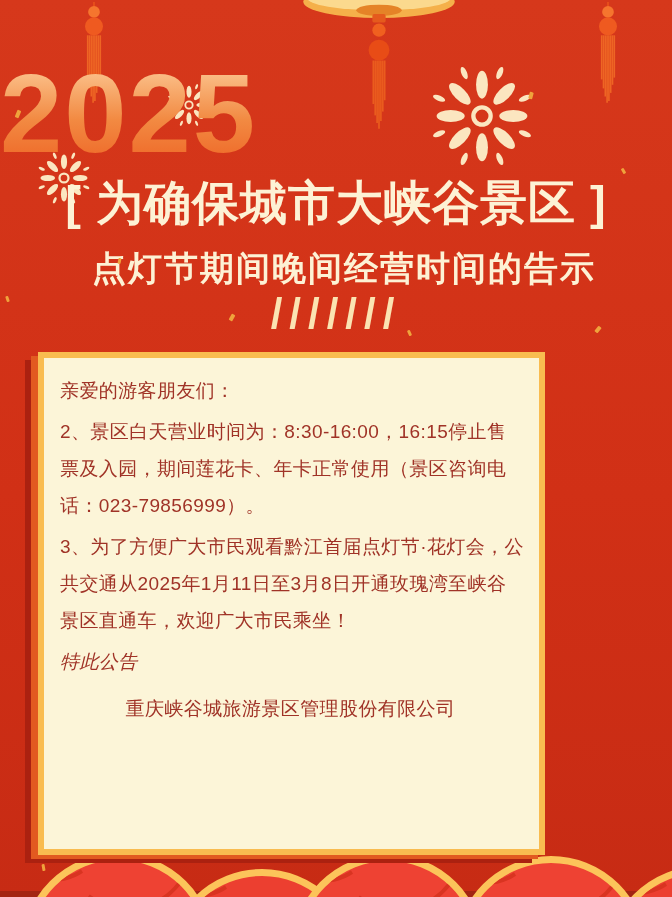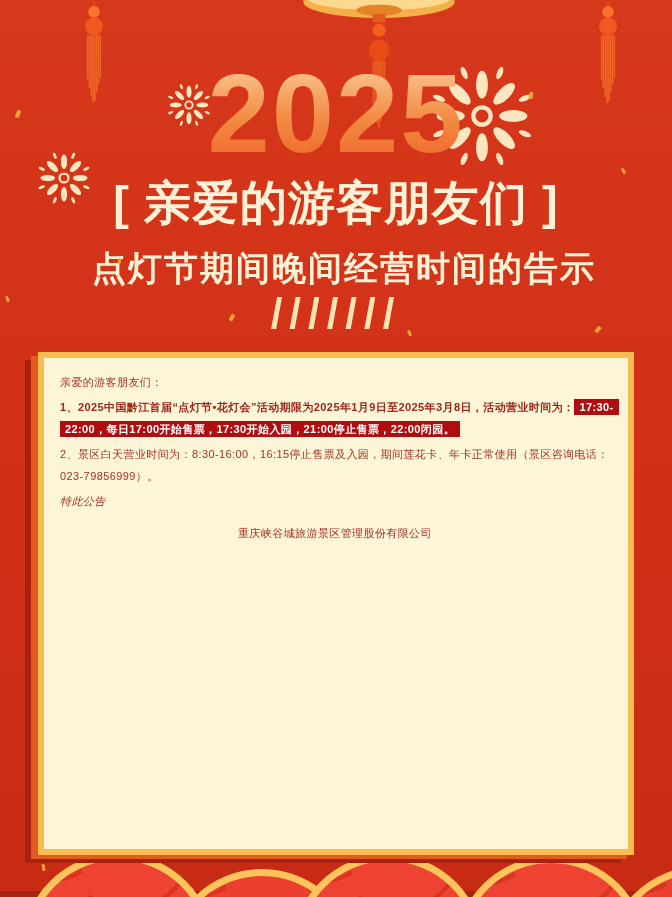--- a/index.html
+++ b/index.html
@@ -5,21 +5,21 @@
   html,body { margin:0; padding:0; background:#8c1a0e; }
   .poster {
     position:relative; width:672px; height:897px; overflow:hidden;
     background:linear-gradient(180deg,#d6381b 0%,#d13016 55%,#c72b14 100%);
     font-family:"Liberation Sans","DejaVu Sans",sans-serif;
     margin:0 auto;
   }
   
   .year {
     position:absolute; left:0; top:58px; width:100%;
-    text-align:center; font-size:112px; font-weight:800; line-height:1;
+    text-align:left; font-size:112px; font-weight:800; line-height:1;
     background:linear-gradient(180deg,#fcc894 5%,#f28a42 55%,#ee6324 100%);
     -webkit-background-clip:text; background-clip:text; color:transparent;
     letter-spacing:2px;
   }
   .main-title {
     position:absolute; left:0; top:176px; width:100%;
     text-align:center; font-size:47px; font-weight:800; color:#fdf2d5;
     letter-spacing:1px; line-height:1.15; white-space:nowrap;
   }
   .subtitle {
@@ -27,26 +27,26 @@
     text-align:center; font-size:34px; font-weight:800; color:#fdf2d5;
     letter-spacing:2px;
   }
   .slashes {
     position:absolute; left:0; top:290px; width:100%;
     text-align:center; font-size:42px; font-weight:800; color:#fbe3b2;
     letter-spacing:7px;
   }
   
   .card {
-    position:absolute; left:38px; top:352px; width:596px; height:503px;
+    position:absolute; left:38px; top:352px; width:507px; height:503px;
     box-sizing:border-box; background:#fcf5d8;
     border:6px solid #f9bc50;
     box-shadow:-7px 4px 0 0 #e25a20, -13px 8px 0 0 #ab2110;
     padding:14px 14px 10px 16px; z-index:4;
-    color:#a03327; font-size:11px; line-height:1.95;
+    color:#a03327; font-size:19px; line-height:1.95;
   }
   .card p { margin:0 0 4px 0; letter-spacing:0.4px; }
   .card .item1 { font-weight:700; color:#9a2619; }
   .hl {
     background:#b00d10; color:#ffffff; font-weight:700;
     padding:2px 5px;
     -webkit-box-decoration-break:clone; box-decoration-break:clone;
   }
   .closing { margin-top:2px;font-style:italic; }
   .sig { text-align:center; margin:10px 4px 0 0 !important; }
@@ -175,28 +175,28 @@
   <div class="speck s2"></div>
   <div class="speck s3"></div>
   <div class="speck s4"></div>
   <div class="speck s5"></div>
   <div class="speck s6"></div>
   <div class="speck s7"></div>
   <div class="speck s8"></div>
   <div class="speck s9"></div>
 
   <div class="year">2025</div>
-  <div class="main-title">[ 亲爱的游客朋友们 ]</div>
+  <div class="main-title">[ 为确保城市大峡谷景区 ]</div>
   <div class="subtitle">点灯节期间晚间经营时间的告示</div>
   <div class="slashes">///////</div>
 
   <div class="card">
     <p>亲爱的游客朋友们：</p>
-    <p class="item1"><span>1、2025中国黔江首届“点灯节•花灯会”活动期限为2025年1月9日至2025年3月8日，活动营业时间为：</span><span class="hl">17:30-22:00，每日17:00开始售票，17:30开始入园，21:00停止售票，22:00闭园。</span></p>
     <p>2、景区白天营业时间为：8:30-16:00，16:15停止售票及入园，期间莲花卡、年卡正常使用（景区咨询电话：023-79856999）。</p>
+    <p>3、为了方便广大市民观看黔江首届点灯节·花灯会，公共交通从2025年1月11日至3月8日开通玫瑰湾至峡谷景区直通车，欢迎广大市民乘坐！</p>
     <p class="closing">特此公告</p>
     <p class="sig">重庆峡谷城旅游景区管理股份有限公司</p>
   </div>
 
   <div class="bottom-strip"></div>
   <div class="blantern b1"></div>
   <div class="blantern back b2"></div>
   <div class="blantern b3"></div>
   <div class="blantern b4"></div>
   <div class="blantern back b5"></div>

